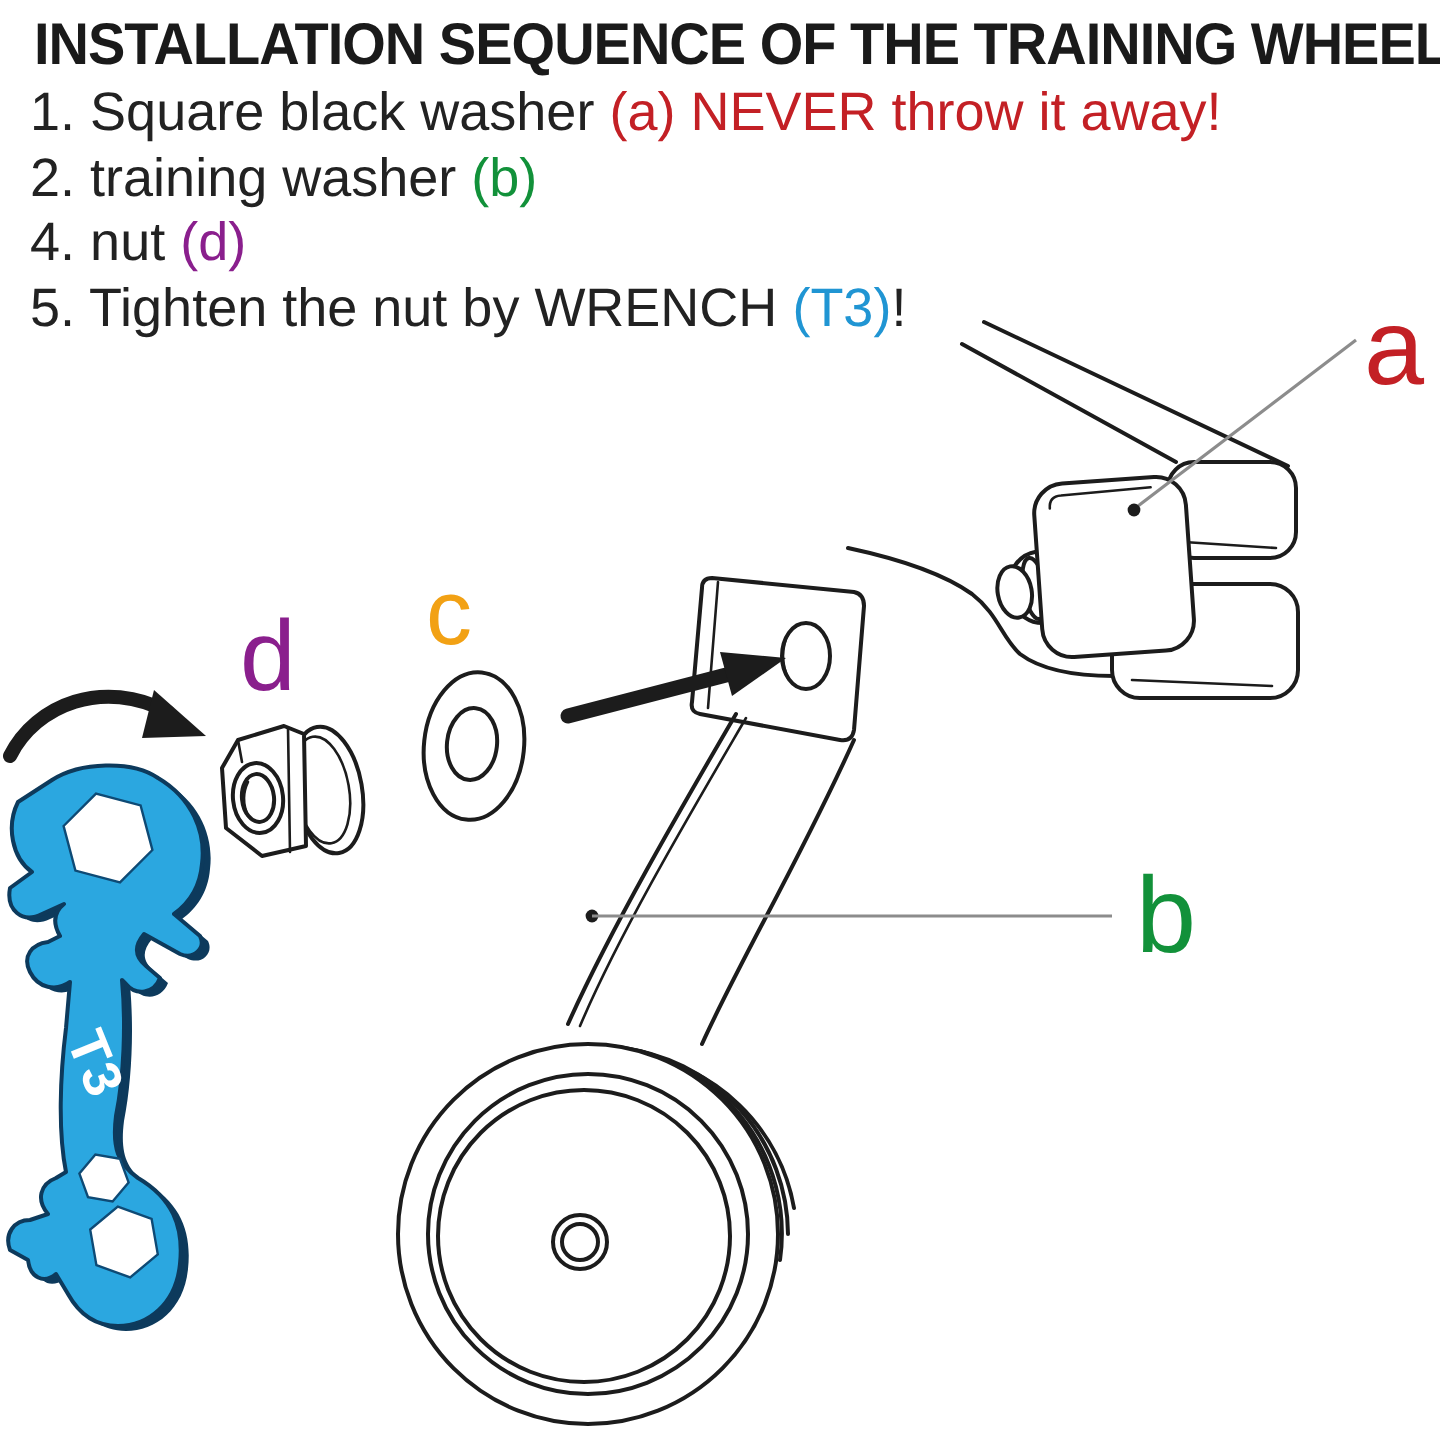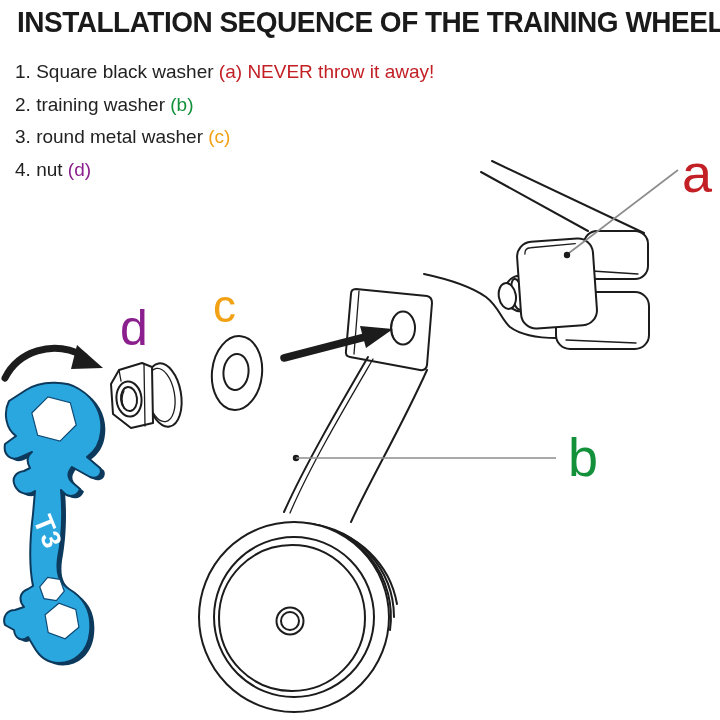--- a/index.html
+++ b/index.html
@@ -8,22 +8,22 @@
     --ink:#1c1c1c; --leader:#8c8c8c;
   }
   html,body{margin:0;padding:0;background:#ffffff;}
   body{width:720px;height:720px;overflow:hidden;font-family:"Liberation Sans",sans-serif;color:var(--ink);}
   .page{position:relative;width:720px;height:720px;}
   .title{
     position:absolute;left:17px;top:6px;width:700px;
     font-size:28px;font-weight:bold;letter-spacing:-0.5px;color:#1a1a1a;
     white-space:nowrap;transform:scaleY(1.05);transform-origin:left top;
   }
-  .steps{position:absolute;left:15px;top:56px;list-style:none;margin:0;padding:0;
-    font-size:19px;line-height:32.5px;color:#222;}
+  .steps{position:absolute;left:15px;top:40px;list-style:none;margin:0;padding:0;
+    font-size:27px;line-height:32.5px;color:#222;}
   .steps li{white-space:nowrap;}
   .c-red{color:var(--red);}
   .c-green{color:var(--green);}
   .c-orange{color:var(--orange);}
   .c-purple{color:var(--purple);}
   .c-blue{color:var(--blue);}
   svg.diagram{position:absolute;left:0;top:0;width:720px;height:720px;}
   .ln{stroke:var(--ink);fill:none;stroke-width:2;stroke-linecap:round;stroke-linejoin:round;}
   .fillw{fill:#ffffff;}
   .thin{stroke-width:1.3;}
@@ -38,22 +38,22 @@
 </head>
 <body>
 
 <div class="page">
 
   <div class="title">INSTALLATION SEQUENCE OF THE TRAINING WHEELS</div>
 
   <ol class="steps">
     <li><span>1.</span> <span>Square black washer</span> <span class="c-red">(a)</span> <span class="c-red">NEVER throw it away!</span></li>
     <li><span>2.</span> <span>training washer</span> <span class="c-green">(b)</span></li>
-    <li><span>3.</span> <span>round metal washer</span> <span class="c-orange">(c)</span></li>
     <li><span>4.</span> <span>nut</span> <span class="c-purple">(d)</span></li>
+    <li><span>5.</span> <span>Tighten the nut by WRENCH</span> <span class="c-blue">(T3)</span><span>!</span></li>
   </ol>
 
   <svg class="diagram" viewBox="0 0 720 720" aria-hidden="true">
 
     <g>
       <path class="ln" d="M492,161 L644,233"></path>
       <path class="ln" d="M481,172 L588,231"></path>
       <path class="ln" d="M424,274 C452,280 472,287 486,297 C499,307 501,319 510,327 C522,336 542,338 557,338"></path>
       <rect class="ln fillw" x="556" y="292" width="93" height="57" rx="14" stroke-width="2.4"></rect>
       <path class="ln thin" d="M566,340 L636,343"></path>

